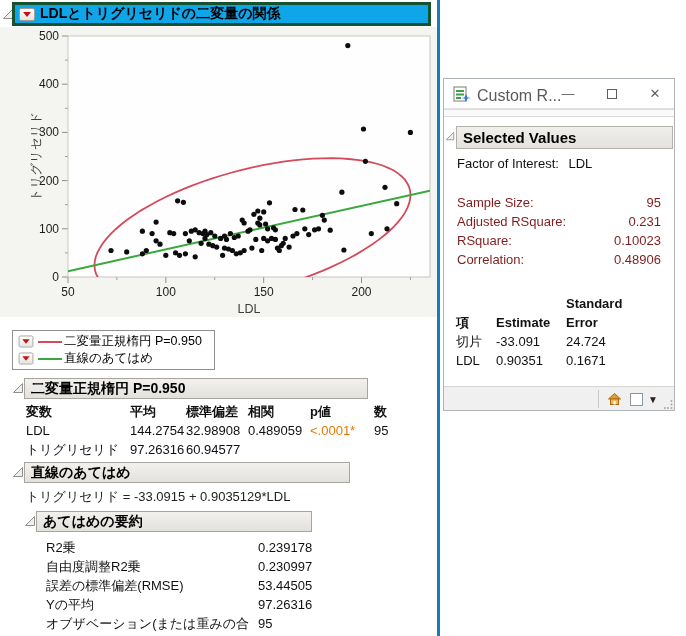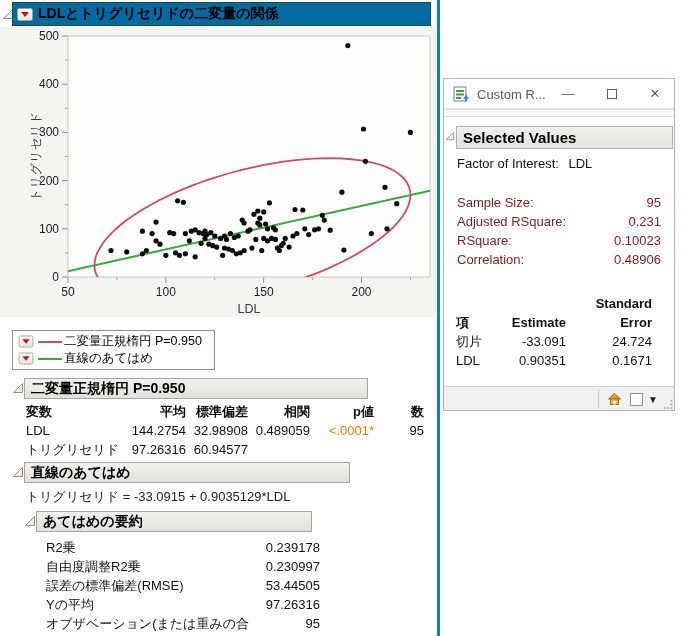--- a/index.html
+++ b/index.html
@@ -13,57 +13,57 @@
     width:16px; height:13px; background:linear-gradient(#ffffff,#e7e5e1);
     border:1px solid #a29f99; border-radius:2px; flex:0 0 auto; }
   .red-tri-btn .tri { width:0; height:0; border-left:4px solid transparent;
     border-right:4px solid transparent; border-top:5px solid #c51414; }
   .hdr-bar { position:absolute; height:21px; background:linear-gradient(#f2f1ee,#e3e1dc);
     border:1px solid #a8a5a0; display:flex; align-items:center; padding-left:6px;
     font-size:14px; font-weight:bold; color:#000; white-space:nowrap; }
 
   
   .report-title-bar { position:absolute; left:12px; top:2px; width:419px; height:24px;
-    background:#0369a1; border:1px solid #14532d; display:flex; align-items:center;
+    background:#0ea5e9; border:3px solid #14532d; display:flex; align-items:center;
     gap:5px; padding-left:4px; }
   .report-title-text { font-size:14px; font-weight:bold; color:#000; white-space:nowrap; }
 
   
   .graph-region { position:absolute; left:0; top:27px; width:437px; height:290px; background:#f4f4f1; }
 
   
   .legend-box { position:absolute; left:12px; top:330px; width:203px; height:40px;
     background:#ffffff; border:1px solid #8f8f8b; padding:2px 5px;
     display:flex; flex-direction:column; justify-content:space-around; }
   .legend-row { display:flex; align-items:center; gap:0; height:17px; }
   .legend-swatch { width:24px; height:2px; margin:0 2px 0 4px; flex:0 0 auto; }
   .legend-label { font-size:12.5px; color:#000; white-space:nowrap; }
 
   
   .ellipse-table { position:absolute; left:26px; top:402px;
     display:grid; grid-template-columns:104px 56px 62px 62px 64px 50px;
     font-size:13px; color:#111; line-height:19px; }
   .ellipse-table .h { font-weight:bold; }
-  .num { text-align:right; }
+  .num { text-align:left; }
   .pval { color:#e37a00; }
 
   .equation { position:absolute; left:26px; top:488px; font-size:13px; color:#222; white-space:nowrap; }
 
   .summary-table { position:absolute; left:46px; top:538px;
     display:grid; grid-template-columns:212px 62px; font-size:13px; color:#111; line-height:19px; }
 
   
   .blue-divider { position:absolute; left:437px; top:0; width:3px; height:636px; background:#1b79be; }
 
   
   .float-win { position:absolute; left:443px; top:78px; width:232px; height:333px;
     background:#ffffff; border:1px solid #aeb4b8; }
   .win-titlebar { position:absolute; left:0; top:0; width:100%; height:30px; background:#ffffff;
     border-bottom:1px solid #e4e4e4; }
-  .win-title { position:absolute; left:33px; top:8px; font-size:13px; color:#5a5a5a; white-space:nowrap; }
+  .win-title { position:absolute; left:33px; top:8px; font-size:16px; color:#5a5a5a; white-space:nowrap; }
   .win-ctrl { position:absolute; top:0; width:30px; height:29px; display:flex; align-items:center;
     justify-content:center; color:#5f5f5f; font-size:13px; }
   .menustrip { position:absolute; left:0; top:30px; width:100%; height:8px; background:#fafafa;
     border-top:1px solid #dcdcdc; border-bottom:1px solid #dcdcdc; }
   .sv-header { position:absolute; left:12px; top:47px; width:217px; height:23px;
     background:linear-gradient(#f0efec,#e4e2de); border:1px solid #b3b0aa;
     display:flex; align-items:center; padding-left:6px; font-size:15px; font-weight:bold; color:#000; }
   .factor-row { position:absolute; left:13px; top:77px; font-size:13px; color:#111; white-space:nowrap; }
   .stat-row { position:absolute; left:13px; width:204px; font-size:13px; color:#7f1d1d;
     display:flex; justify-content:space-between; }

